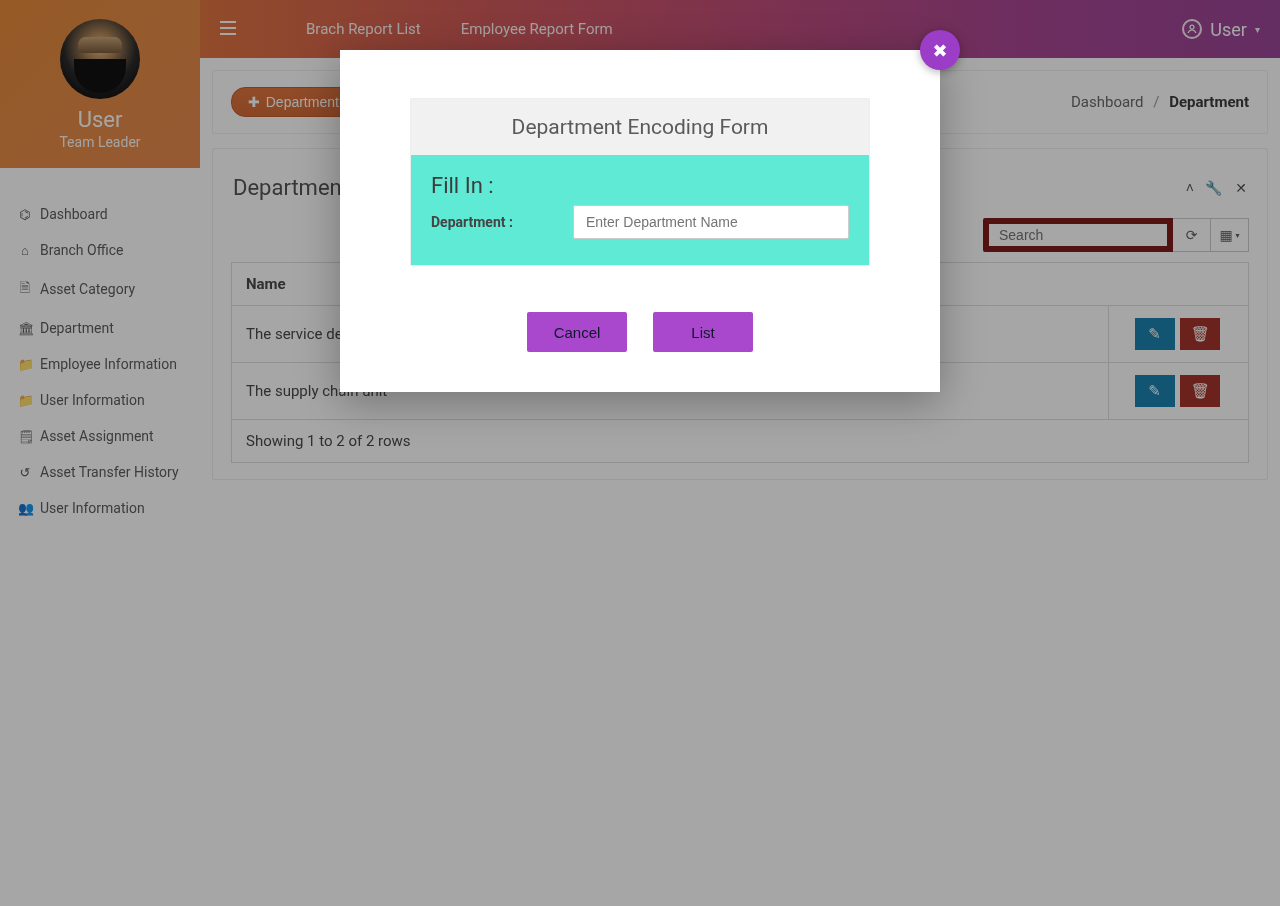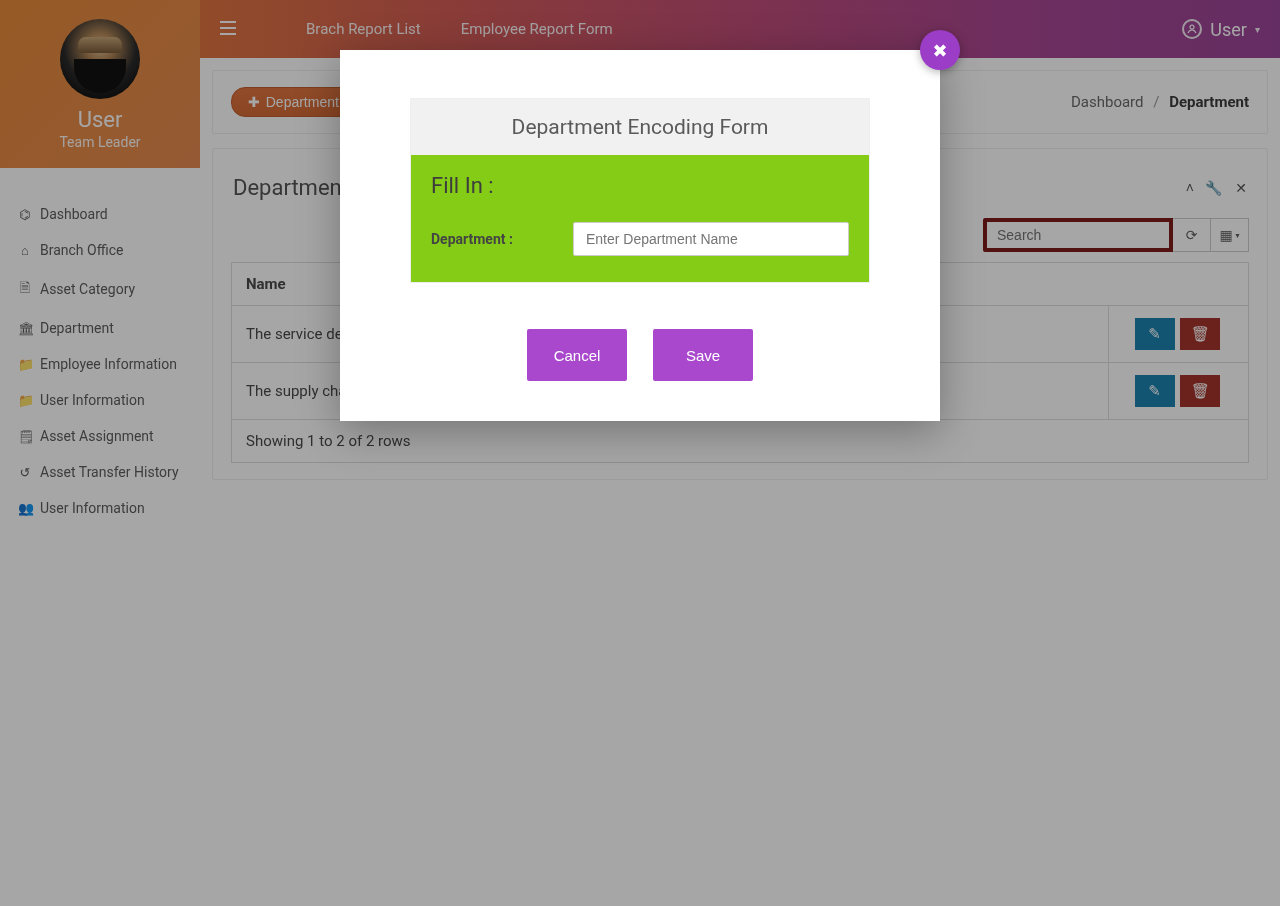--- a/index.html
+++ b/index.html
@@ -149,21 +149,21 @@
   .table-tools span { cursor: pointer; }
 
   .table-toolbar {
     display: flex;
     justify-content: flex-end;
     gap: 0;
     margin-bottom: 10px;
   }
   .search-input {
     height: 34px;
-    border: 4px solid #7f1d1d;
+    border: 6px solid #7f1d1d;
     border-radius: 2px 0 0 2px;
     padding: 0 10px;
     width: 190px;
     font-size: 14px;
     outline: none;
   }
   .icon-btn {
     height: 34px;
     width: 38px;
     border: 1px solid #ccc;
@@ -225,31 +225,31 @@
     background: #9b3dc7;
     color: #fff;
     display: flex; align-items: center; justify-content: center;
     cursor: pointer;
     font-size: 18px;
     box-shadow: 0 2px 8px rgba(0,0,0,.3);
   }
   .modal-body { padding: 48px 70px 0; }
   .modal-card {
     border: 1px solid #eee;
-    background: #84cc16;
+    background: #5eead4;
   }
   .modal-card-header {
     background: #f1f1f1;
     padding: 16px 18px;
     text-align: center;
     font-size: 21px;
     color: #5a5a5a;
   }
   .modal-card-body { padding: 18px 20px 26px; }
-  .fill-in { font-size: 22px; color: #3d3d3d; margin-bottom: 24px; }
+  .fill-in { font-size: 22px; color: #3d3d3d; margin-bottom: 7px; }
   .form-row {
     display: flex;
     align-items: center;
     gap: 32px;
   }
   .form-row label { font-weight: 700; font-size: 14px; color: #444; width: 110px; }
   .form-row input {
     flex: 1;
     height: 34px;
     border: 1px solid #ccc;
@@ -259,24 +259,24 @@
     outline: none;
   }
   .modal-actions {
     display: flex;
     justify-content: center;
     gap: 26px;
     margin-top: 46px;
   }
   .modal-btn {
     min-width: 100px;
-    height: 52px;
+    height: 40px;
     border: none;
     background: #a948cc;
-    color: #ffffff;
+    color: #0f172a;
     font-size: 15px;
     cursor: pointer;
     border-radius: 2px;
   }
 
   
   .ico { display: inline-block; width: 14px; text-align: center; font-size: 13px; }
 </style>
 </head>
 <body>
@@ -439,18 +439,18 @@
           <div class="modal-card-body">
             <div class="fill-in">Fill In :</div>
             <div class="form-row">
               <label>Department :</label>
               <input type="text" placeholder="Enter Department Name" style="">
             </div>
           </div>
         </div>
         <div class="modal-actions">
           <button class="modal-btn">Cancel</button>
-          <button class="modal-btn">Save</button>
+          <button class="modal-btn">List</button>
         </div>
       </div>
     </div>
   </div>
 </div>
 
 </body></html>

